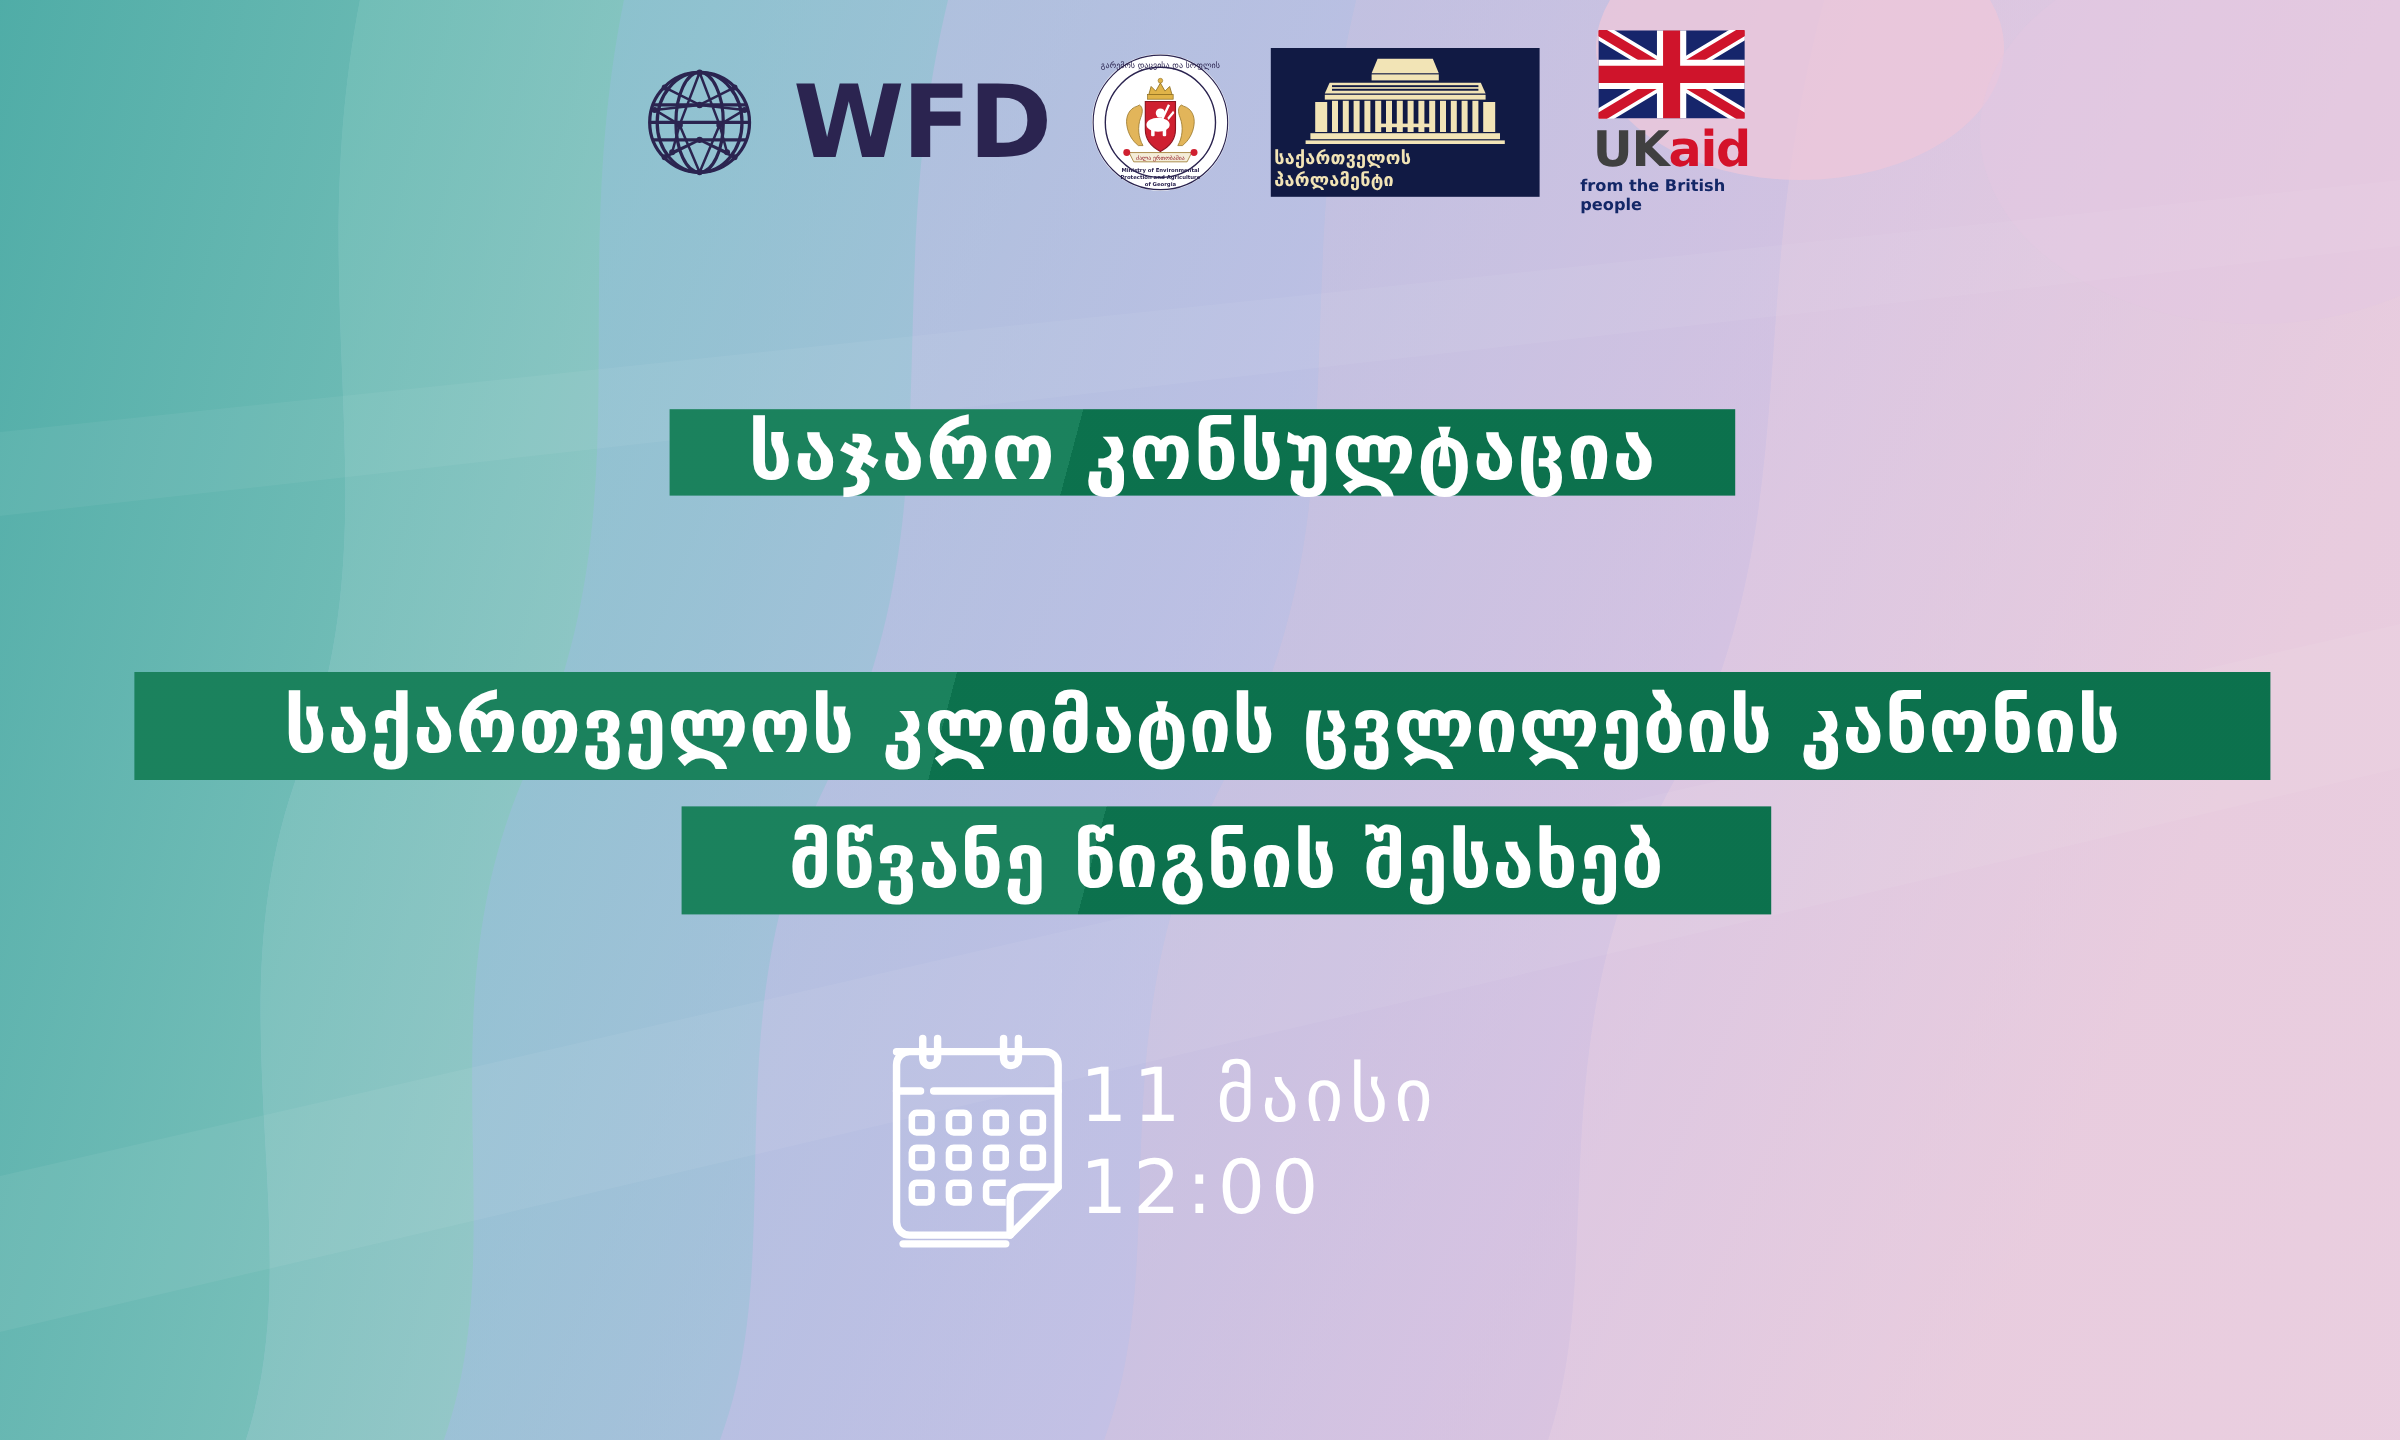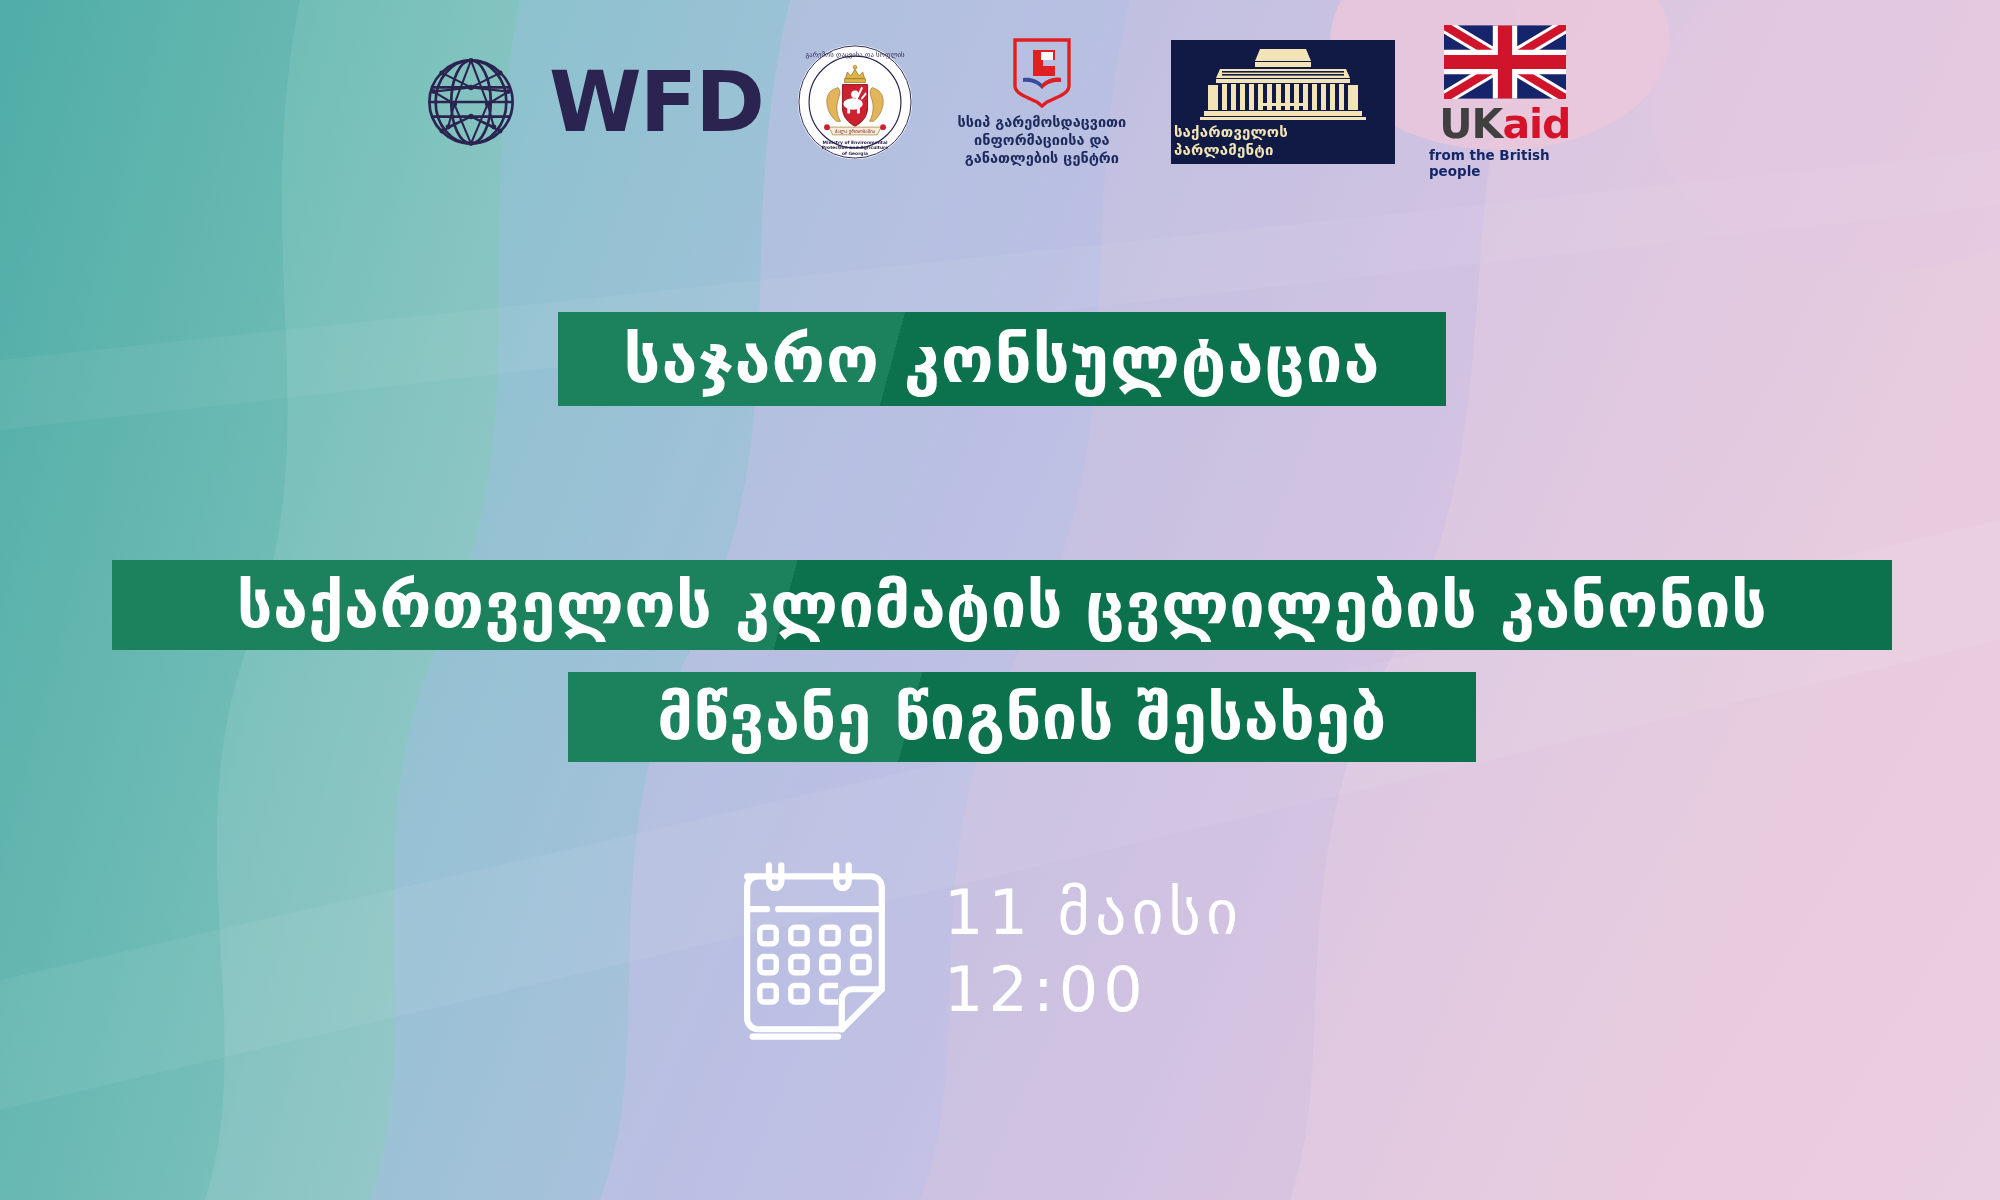--- a/index.html
+++ b/index.html
@@ -138,23 +138,23 @@
   .banner-shade {
     position: absolute;
     inset: 0;
     background: linear-gradient(105deg, rgba(255,255,255,.06) 0%, rgba(255,255,255,.06) 38%, rgba(0,0,0,.07) 38%, rgba(0,0,0,.07) 100%);
     pointer-events: none;
   }
   .banner > span { position: relative; z-index: 2; }
 
   #banner-title {
     left: 558px;
-    top: 312px;
+    top: 341px;
     width: 888px;
-    height: 94px;
+    height: 72px;
     font-size: 65px;
     letter-spacing: 1px;
   }
   #banner-sub1 {
     left: 112px;
     top: 560px;
     width: 1780px;
     height: 90px;
     font-size: 63px;
     letter-spacing: .5px;
@@ -168,21 +168,20 @@
     letter-spacing: .5px;
   }
 
   
   .date-block {
     position: absolute;
     left: 718px;
     top: 858px;
     display: flex;
     align-items: center;
-    gap: 44px;
   }
   .date-lines {
     display: flex;
     flex-direction: column;
     color: #ffffff;
     font-size: 62px;
     line-height: 1.25;
     letter-spacing: 5px;
     font-weight: normal;
   }
@@ -319,32 +318,20 @@
           <circle cx="31" cy="86" r="3" fill="#cf2030"></circle>
           <circle cx="89" cy="86" r="3" fill="#cf2030"></circle>
         </g>
 
         <text x="60" y="103" font-size="4.6" text-anchor="middle" fill="#2b2450" font-family="DejaVu Sans, sans-serif" font-weight="bold">Ministry of Environmental</text>
         <text x="60" y="109" font-size="4.6" text-anchor="middle" fill="#2b2450" font-family="DejaVu Sans, sans-serif" font-weight="bold">Protection and Agriculture</text>
         <text x="60" y="115" font-size="4.6" text-anchor="middle" fill="#2b2450" font-family="DejaVu Sans, sans-serif" font-weight="bold">of Georgia</text>
       </svg>
     </div>
 
-    <div class="logo logo-eco">
-      <svg width="62" height="74" viewBox="0 0 62 74">
-        <path d="M4,4 H58 V50 C58,58 44,62 36,66 L31,70 L26,66 C18,62 4,58 4,50 Z" fill="none" stroke="#e02020" stroke-width="3.4"></path>
-        <path d="M22,14 H44 V24 H32 V30 H44 V40 H22 Z" fill="#e02020"></path>
-        <rect x="30" y="16" width="12" height="8" fill="#ffffff"></rect>
-        <path d="M12,42 C20,41 27,44 31,48 C35,44 42,41 50,42 L50,46 C42,45 35,48 31,53 C27,48 20,45 12,46 Z" fill="#3b4a9c"></path>
-        <path d="M31,48 C35,44 42,41 50,42 L50,46 C42,45 35,48 31,53 Z" fill="#e02020"></path>
-      </svg>
-      <div class="eco-text">სსიპ გარემოსდაცვითი
-ინფორმაციისა და
-განათლების ცენტრი</div>
-    </div>
 
     <div class="logo logo-parliament">
       <svg width="170" height="76" viewBox="0 0 170 76">
         <g fill="#f2e4b6">
 
           <path d="M62,4 L108,4 L113,16 L57,16 Z"></path>
           <rect x="57" y="17" width="56" height="5"></rect>
 
           <path d="M22,24 L148,24 L152,33 L18,33 Z"></path>
           <rect x="18" y="34" width="134" height="4"></rect>

